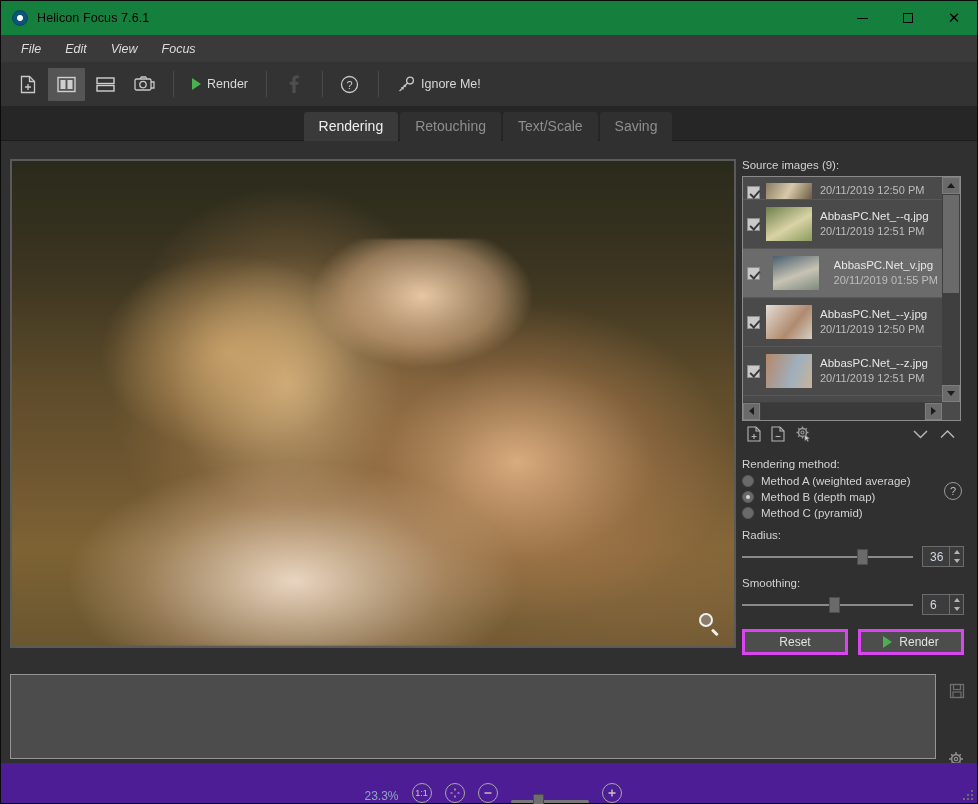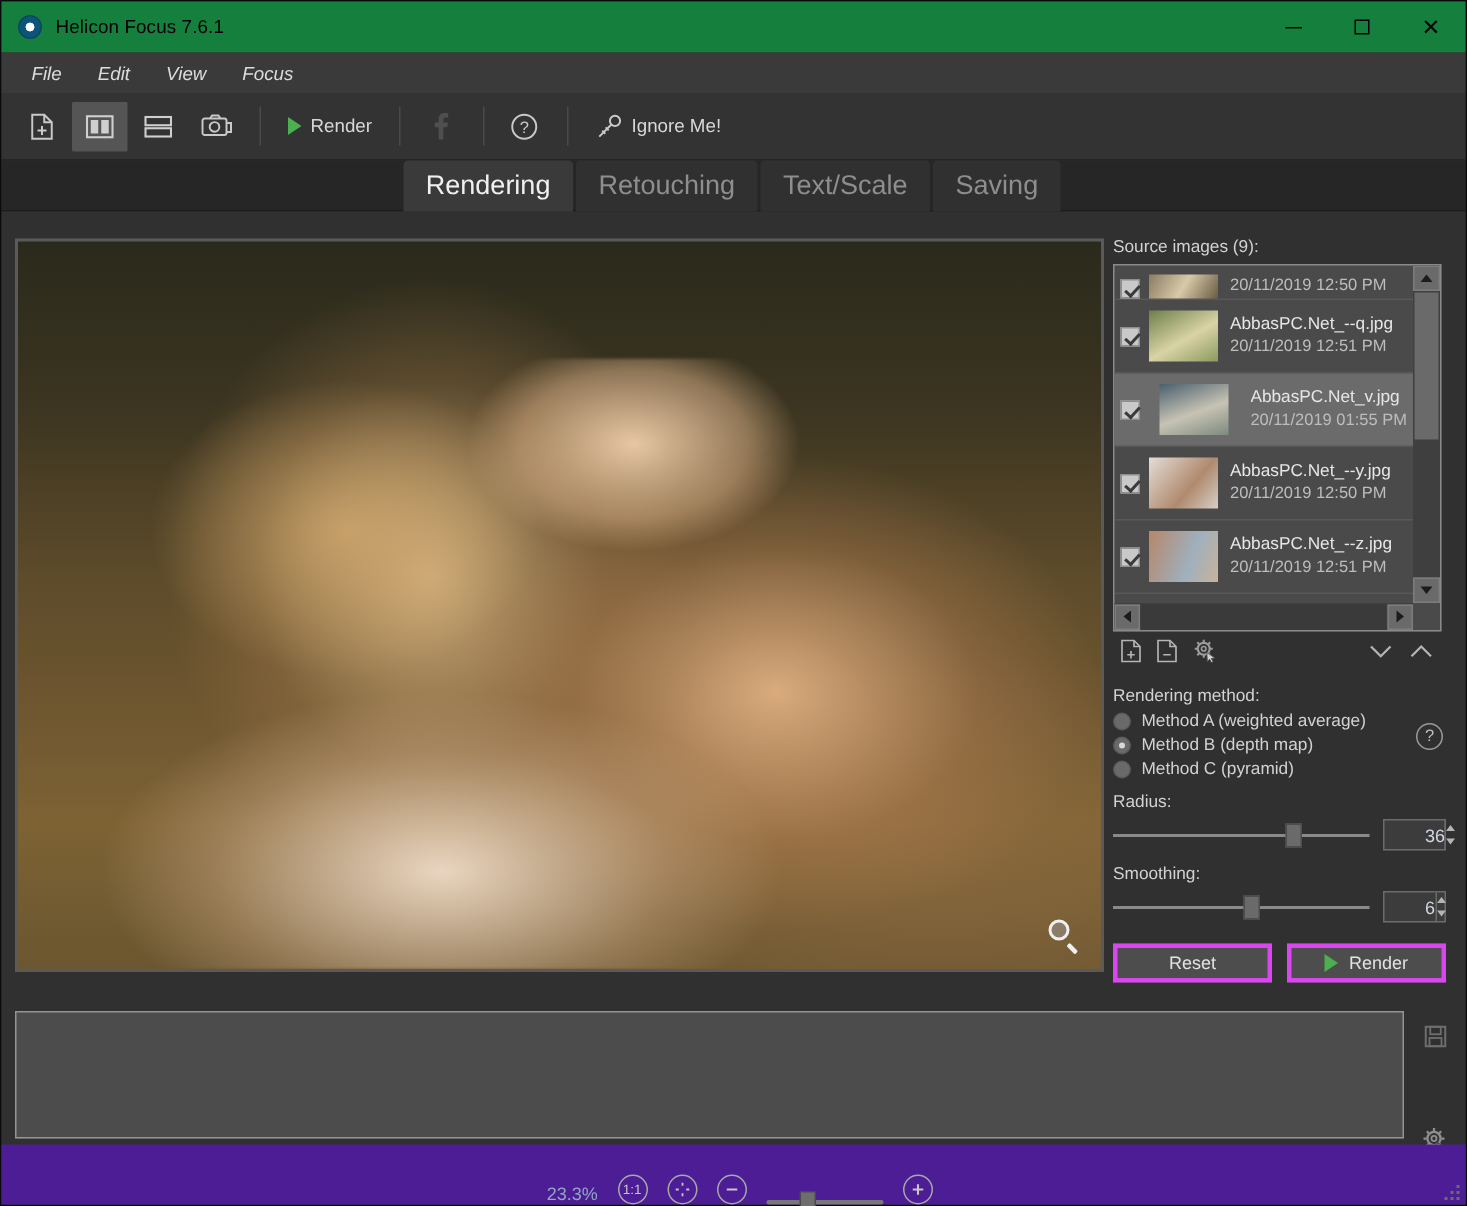--- a/index.html
+++ b/index.html
@@ -73,21 +73,21 @@
   
   .tabstrip {
     position: absolute; top: 106px; left: 0; right: 0; height: 34px;
     background: #262626;
     display: flex; align-items: flex-end; justify-content: center;
   }
   .tabstrip::after {
     content: ""; position: absolute; left: 0; right: 0; bottom: 0; height: 1px; background: #1c1c1c;
   }
   .tab {
-    padding: 6px 15px 7px; font-size: 18px; color: #8e8e8e;
+    padding: 6px 15px 7px; font-size: 14px; color: #8e8e8e;
     background: #303030; margin-right: 2px; position: relative; z-index: 2;
     border-top-left-radius: 3px; border-top-right-radius: 3px;
   }
   .tab.active { background: #3a3a3a; color: #f0f0f0; }
 
   
   .main { position: absolute; top: 140px; left: 0; right: 0; bottom: 0; background: #303030; }
 
   .preview-wrap {
     position: absolute; left: 9px; top: 18px; width: 726px; height: 489px;
@@ -224,21 +224,21 @@
     font-size: 11px; color: #bdbdbd;
   }
 
   .slider-row { display: flex; align-items: center; gap: 9px; }
   .sl-track { flex: 1; height: 2px; background: #8a8a8a; position: relative; }
   .sl-thumb {
     position: absolute; top: -7px; width: 11px; height: 16px;
     background: #6a6a6a; border: 1px solid #4d4d4d;
   }
   .spin {
-    width: 42px; height: 21px; display: flex; background: #3c3c3c; border: 1px solid #6b6b6b; padding-left: 20px;
+    width: 42px; height: 21px; display: flex; background: #3c3c3c; border: 1px solid #6b6b6b;
   }
   .spin-val { flex: 1; font-size: 12px; color: #cfd8e4; display: flex; align-items: center; padding-left: 7px; }
   .spin-btns { width: 14px; display: flex; flex-direction: column; border-left: 1px solid #6b6b6b; }
   .spin-btns div { flex: 1; display: flex; align-items: center; justify-content: center; }
   .spin-up { width: 0; height: 0; border-left: 3px solid transparent; border-right: 3px solid transparent; border-bottom: 4px solid #b5b5b5; }
   .spin-dn { width: 0; height: 0; border-left: 3px solid transparent; border-right: 3px solid transparent; border-top: 4px solid #b5b5b5; }
 
   .btn-row { display: flex; gap: 10px; margin-top: 14px; }
   .btn {
     flex: 1; height: 26px; background: #4d4d4d; border: 3px solid #d946ef;

